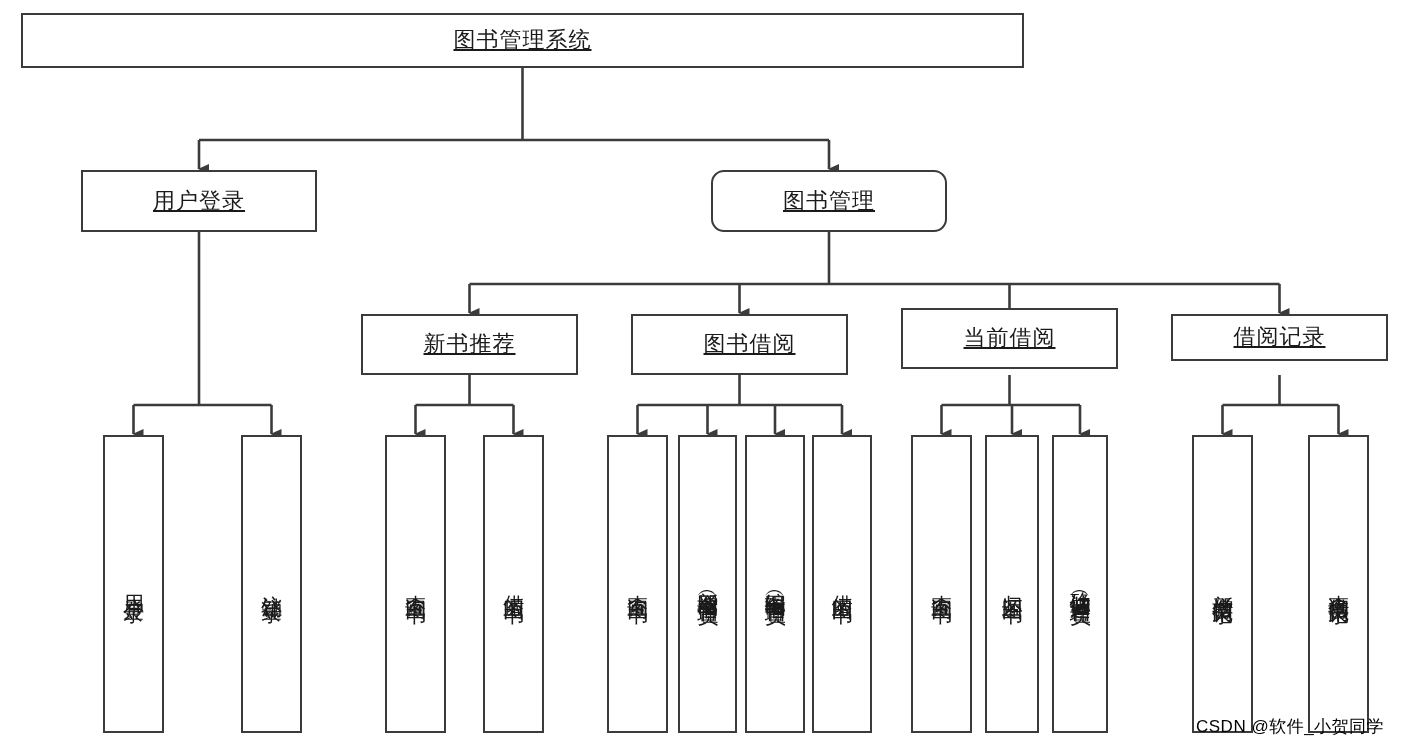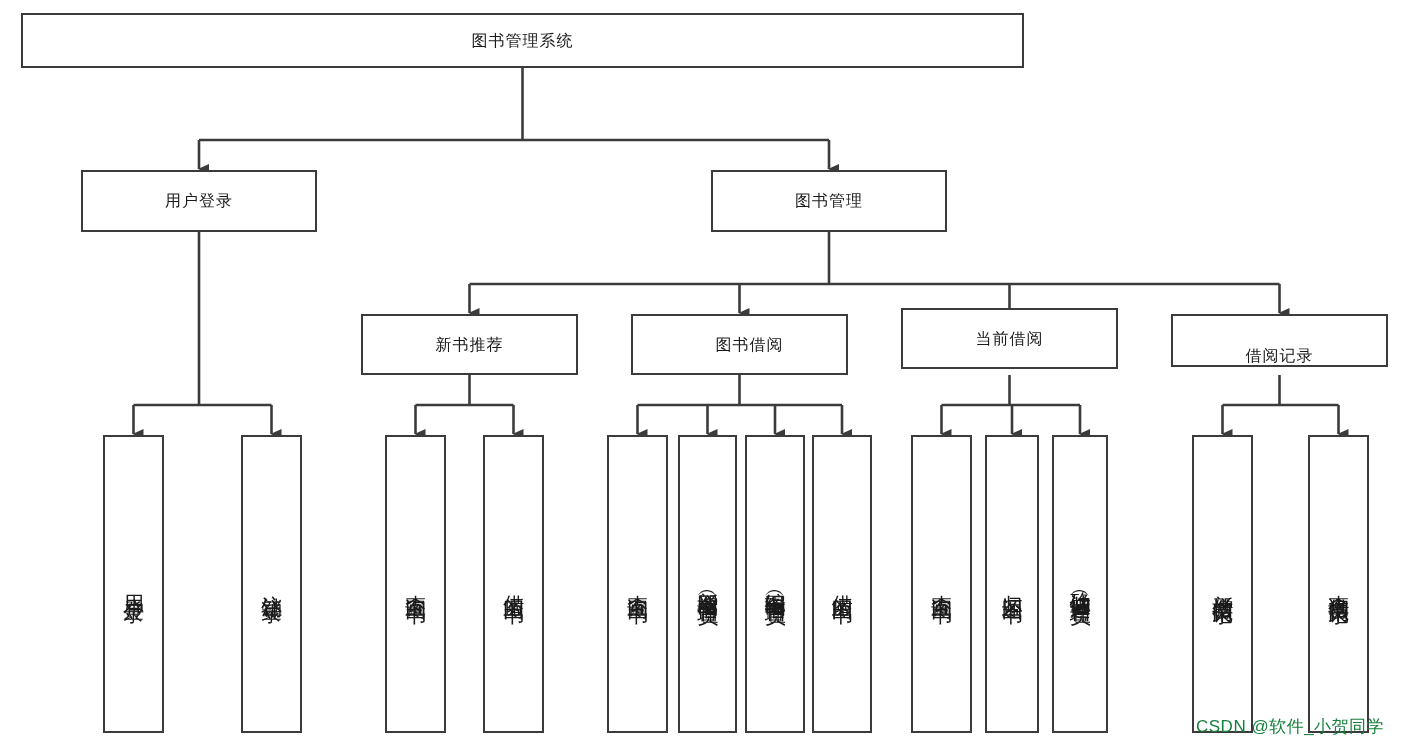--- a/index.html
+++ b/index.html
@@ -31,24 +31,25 @@
     border: 2px solid #3b3b3b;
     display: flex;
     align-items: center;
     justify-content: center;
     color: #1a1a1a;
   }
   .node.h {
     
   }
   .node.h .label {
-    font-size: 16px;
+    font-size: 22px;
     letter-spacing: 1px;
     line-height: 1.1;
     white-space: nowrap;
+    text-decoration: underline;
   }
   .node.v {
     
     align-items: center;
     justify-content: center;
   }
   .node.v .label {
     writing-mode: vertical-rl;
     text-orientation: upright;
     font-size: 21px;
@@ -56,21 +57,21 @@
     letter-spacing: 3px;
     white-space: nowrap;
     text-align: center;
   }
   .node.v.tall .label {
     letter-spacing: 2px;
   }
   .watermark {
     position: absolute;
     font-size: 17px;
-    color: #15803d;
+    color: #000000;
     white-space: nowrap;
     letter-spacing: 0.5px;
     pointer-events: none;
   }
 </style>
 </head>
 <body>
 
 <div id="canvas">
 
@@ -117,33 +118,33 @@
       </g>
   </svg>
 
   <div id="node-layer">
       <div class="node h" style="left: 21px; top: 13px; width: 1003px; height: 55px;">
         <span class="label">图书管理系统</span>
       </div>
       <div class="node h" style="left: 81px; top: 170px; width: 236px; height: 62px;">
         <span class="label">用户登录</span>
       </div>
-      <div class="node h" style="left: 711px; top: 170px; width: 236px; height: 62px;">
+      <div class="node h" style="left: 711px; top: 170px; width: 236px; height: 62px; border-radius: 13px;">
         <span class="label">图书管理</span>
       </div>
       <div class="node h" style="left: 361px; top: 314px; width: 217px; height: 61px;">
         <span class="label">新书推荐</span>
       </div>
       <div class="node h" style="left: 631px; top: 314px; width: 217px; height: 61px; padding-left: 20px;">
         <span class="label">图书借阅</span>
       </div>
       <div class="node h" style="left: 901px; top: 308px; width: 217px; height: 61px;">
         <span class="label">当前借阅</span>
       </div>
-      <div class="node h" style="left: 1171px; top: 314px; width: 217px; height: 53px; align-items: flex-end;">
+      <div class="node h" style="left: 1171px; top: 314px; width: 217px; height: 47px;">
         <span class="label">借阅记录</span>
       </div>
       <div class="node v" style="left: 103px; top: 435px; width: 61px; height: 298px;">
         <span class="label">用户登录</span>
       </div>
       <div class="node v" style="left: 241px; top: 435px; width: 61px; height: 298px;">
         <span class="label">注销登录</span>
       </div>
       <div class="node v" style="left: 385px; top: 435px; width: 61px; height: 298px;">
         <span class="label">查询图书</span>

